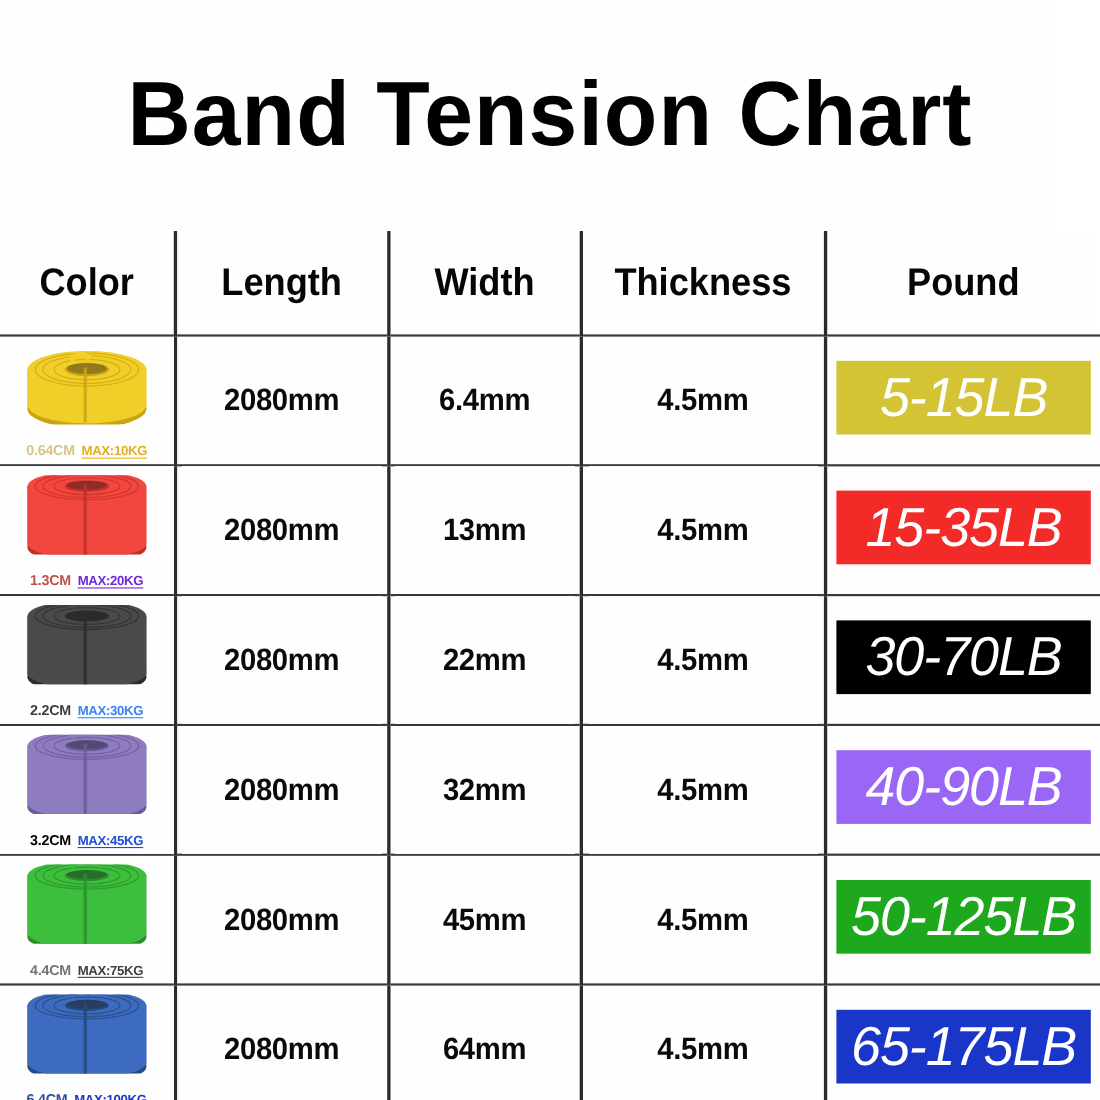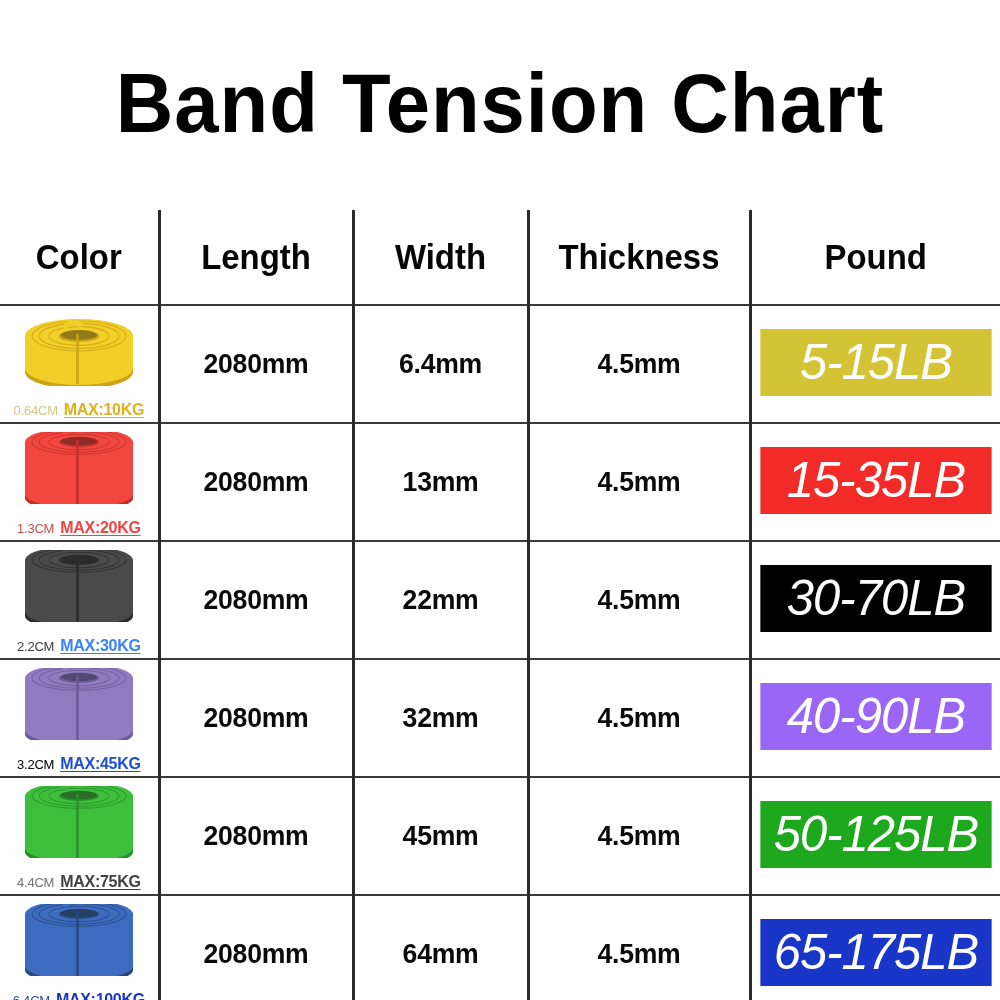--- a/index.html
+++ b/index.html
@@ -113,25 +113,25 @@
     position: absolute;
     left: 0;
     bottom: 4px;
     width: 100%;
     text-align: center;
     white-space: nowrap;
     line-height: 1;
   }
   .cm {
     font-size: 13px;
-    font-weight: 400;
+    font-weight: 700;
     letter-spacing: -0.2px;
   }
   .maxkg {
-    font-size: 16px;
+    font-size: 12px;
     font-weight: 700;
     letter-spacing: -0.3px;
     text-decoration: underline;
     text-underline-offset: 2px;
     margin-left: 6px;
   }
 
   
   .pound-cell { text-align: center; padding: 0; font-style: italic; }
   .badge {
@@ -222,21 +222,21 @@
     <g stroke="#C22F29" stroke-width="1.1" fill="none" opacity="0.75">
       <ellipse cx="63" cy="10" rx="30" ry="7.700000000000001"></ellipse>
       <ellipse cx="63" cy="10" rx="40" ry="10.36"></ellipse>
       <ellipse cx="63" cy="10" rx="47" ry="12.32"></ellipse>
     </g>
     <rect x="60" y="8" width="3" height="70" fill="#C22F29" opacity="0.85"></rect>
     <path d="M 46 0 q 10 -12 22 -2 l -4 4 q -9 -7 -14 2 z" fill="#F2473F"></path>
   </svg>
               </div>
         <div class="band-caption">
-          <span class="cm" style="color:#C0504A">1.3CM</span><span class="maxkg" style="color:#ef4444">MAX:20KG</span>
+          <span class="cm" style="color:#C0504A">1.3CM</span><span class="maxkg" style="color:#6d28d9">MAX:20KG</span>
         </div>
       </div>
     </td>
     <td class="cell-text">2080mm</td>
     <td class="cell-text">13mm</td>
     <td class="cell-text">4.5mm</td>
     <td class="pound-cell">
       <span class="badge" style="background:#F22B28;color:#FFFFFF">15-35LB</span>
     </td>
         </tr>

